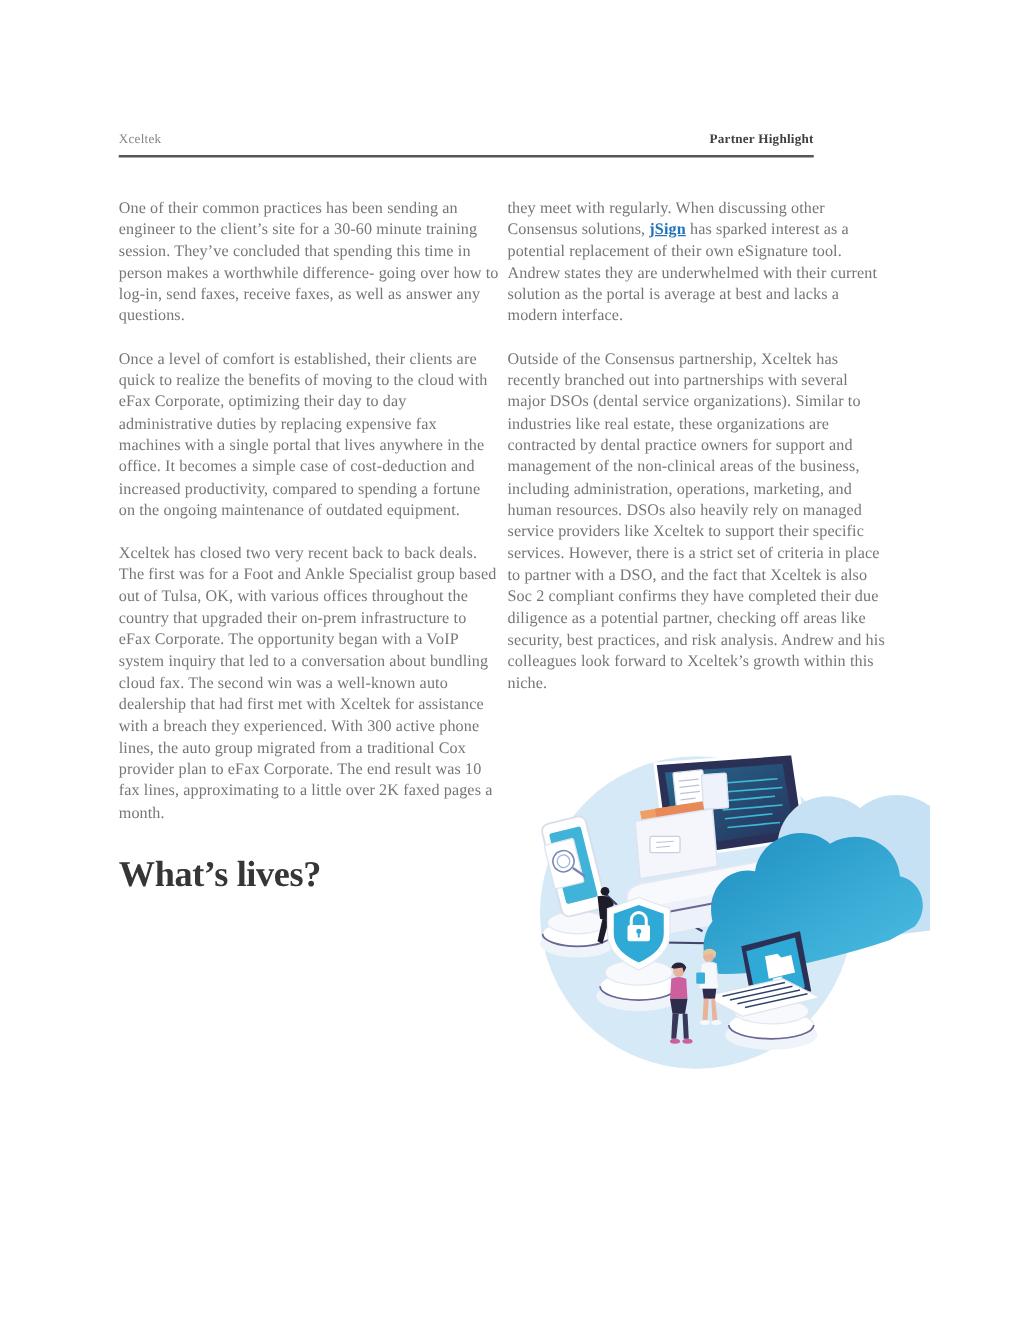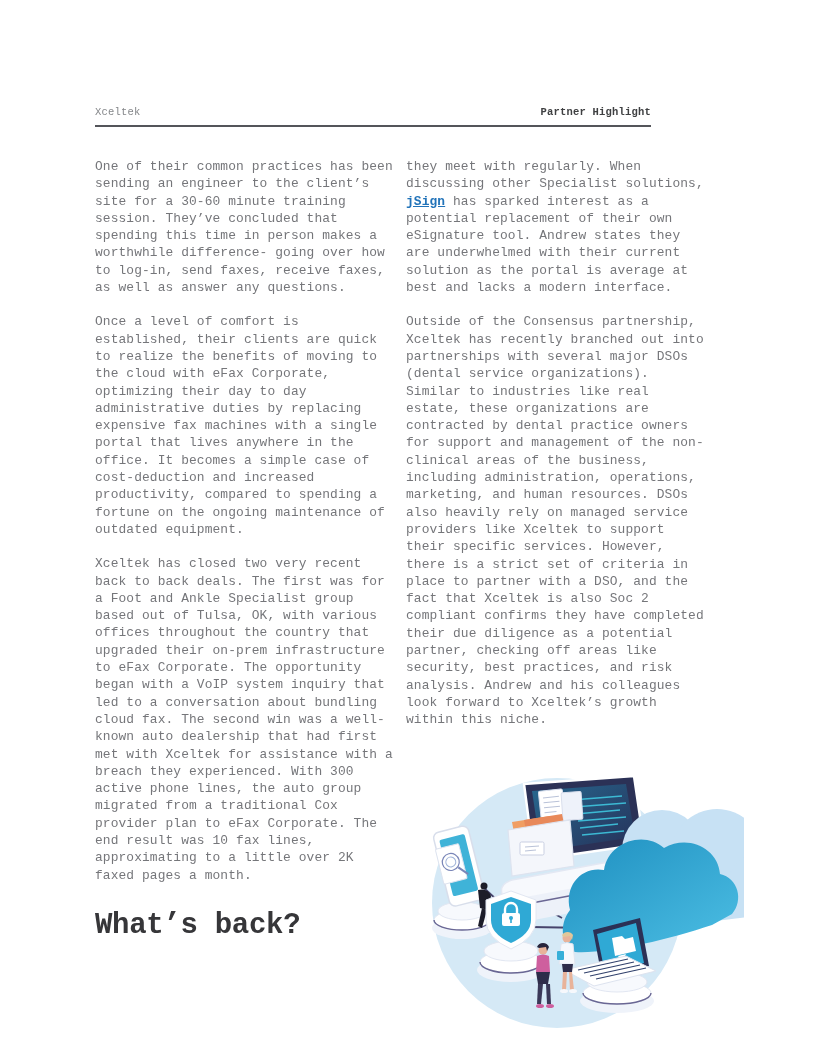--- a/index.html
+++ b/index.html
@@ -1,18 +1,18 @@
 <!DOCTYPE html>
 <html><head>
 <meta charset="utf-8">
 <style>
   html,body{margin:0;padding:0;background:#ffffff;}
   .page{
     position:relative;width:744px;height:1056px;background:#ffffff;
-    font-family:Liberation Mono, monospace;overflow:hidden;
+    font-family:Liberation Serif, serif;overflow:hidden;
   }
   .header{
     position:absolute;left:95px;right:93px;top:62px;
     display:flex;justify-content:space-between;align-items:flex-end;
     padding-bottom:7px;border-bottom:2px solid #54555a;
   }
   .header-left{font-size:10.5px;color:#85878a;letter-spacing:.2px;}
   .header-right{font-size:10.5px;font-weight:bold;color:#3f4042;letter-spacing:.2px;margin-top:44px;}
   .columns{
     position:absolute;left:95px;top:158px;width:629px;
@@ -48,25 +48,25 @@
     <span class="header-left">Xceltek</span>
     <span class="header-right">Partner Highlight</span>
   </div>
 
   <div class="columns">
 
     <div class="col">
       <p class="body">One of their common practices has been sending an engineer to the client’s site for a 30-60 minute training session. They’ve concluded that spending this time in person makes a worthwhile difference- going over how to log-in, send faxes, receive faxes, as well as answer any questions.</p>
       <p class="body">Once a level of comfort is established, their clients are quick to realize the benefits of moving to the cloud with eFax Corporate, optimizing their day to day administrative duties by replacing expensive fax machines with a single portal that lives anywhere in the office. It becomes a simple case of cost-deduction and increased productivity, compared to spending a fortune on the ongoing maintenance of outdated equipment.</p>
       <p class="body">Xceltek has closed two very recent back to back deals. The first was for a Foot and Ankle Specialist group based out of Tulsa, OK, with various offices throughout the country that upgraded their on-prem infrastructure to eFax Corporate. The opportunity began with a VoIP system inquiry that led to a conversation about bundling cloud fax. The second win was a well-known auto dealership that had first met with Xceltek for assistance with a breach they experienced. With 300 active phone lines, the auto group migrated from a traditional Cox provider plan to eFax Corporate. The end result was 10 fax lines, approximating to a little over 2K faxed pages a month.</p>
-      <h1 class="next">What’s back?</h1>
+      <h1 class="next">What’s lives?</h1>
     </div>
 
     <div class="col">
-      <p class="body"><span>they meet with regularly. When discussing other Specialist solutions, </span><a class="jsign" href="#">jSign</a><span> has sparked interest as a potential replacement of their own eSignature tool. Andrew states they are underwhelmed with their current solution as the portal is average at best and lacks a modern interface.</span></p>
+      <p class="body"><span>they meet with regularly. When discussing other Consensus solutions, </span><a class="jsign" href="#">jSign</a><span> has sparked interest as a potential replacement of their own eSignature tool. Andrew states they are underwhelmed with their current solution as the portal is average at best and lacks a modern interface.</span></p>
       <p class="body">Outside of the Consensus partnership, Xceltek has recently branched out into partnerships with several major DSOs (dental service organizations). Similar to industries like real estate, these organizations are contracted by dental practice owners for support and management of the non-clinical areas of the business, including administration, operations, marketing, and human resources. DSOs also heavily rely on managed service providers like Xceltek to support their specific services. However, there is a strict set of criteria in place to partner with a DSO, and the fact that Xceltek is also Soc 2 compliant confirms they have completed their due diligence as a potential partner, checking off areas like security, best practices, and risk analysis. Andrew and his colleagues look forward to Xceltek’s growth within this niche.</p>
 
       <svg class="illus" viewBox="0 0 380 262" aria-hidden="true">
         <defs>
           <linearGradient id="cloudGrad" x1="0" y1="0" x2="1" y2="1">
             <stop offset="0" stop-color="#1e8fc0"></stop>
             <stop offset="1" stop-color="#4dbfe4"></stop>
           </linearGradient>
           <linearGradient id="screenGrad" x1="0" y1="0" x2="1" y2="1">
             <stop offset="0" stop-color="#27688f"></stop>

